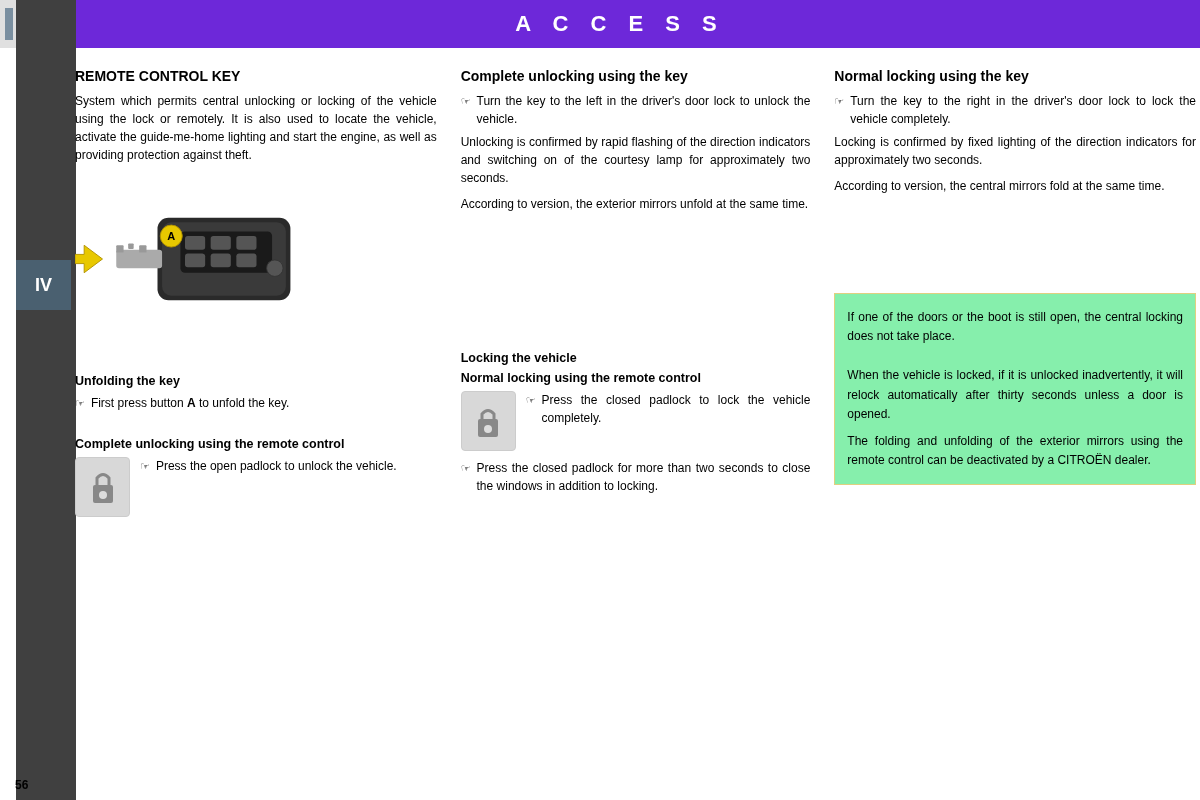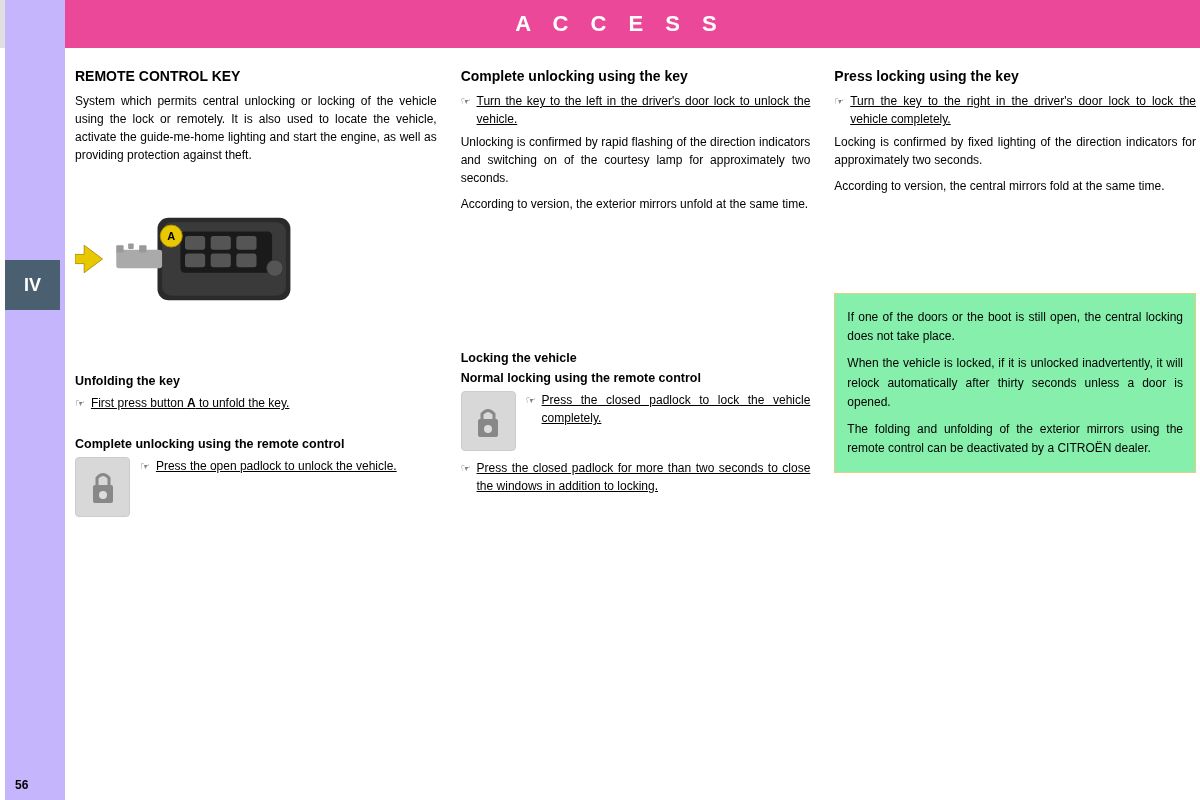--- a/index.html
+++ b/index.html
@@ -8,43 +8,43 @@
       height: 800px;
       background: #fff;
       font-family: Arial, sans-serif;
       font-size: 13px;
       overflow: hidden;
       position: relative;
     }
 
     
     .header-bar {
-      background: #ec4899;
+      background: #6d28d9;
       height: 48px;
       display: flex;
       align-items: center;
       justify-content: center;
       position: relative;
       padding-left: 40px;
     }
     .header-bar h1 {
       color: #fff;
       font-size: 22px;
       letter-spacing: 8px;
       font-weight: bold;
     }
 
     
     .left-bar {
       position: absolute;
-      left: 5px;
+      left: 16px;
       top: 0;
       width: 60px;
       height: 100%;
-      background: #c4b5fd;
+      background: #404040;
     }
     .left-bar-stripes {
       position: absolute;
       left: 0;
       top: 0;
       width: 60px;
       height: 48px;
       display: flex;
       gap: 3px;
       padding: 8px 5px;
@@ -117,21 +117,20 @@
       text-align: justify;
     }
     .bullet-icon {
       font-size: 11px;
       margin-right: 6px;
       margin-top: 1px;
       flex-shrink: 0;
     }
     .bullet-text {
       flex: 1;
-      text-decoration: underline;
     }
 
     
     .key-image-area {
       margin: 15px 0;
       width: 220px;
       height: 160px;
       position: relative;
     }
 
@@ -290,32 +289,32 @@
       </div>
     </div>
 
     <div class="bullet-item">
       <span class="bullet-icon">☞</span>
       <span class="bullet-text">Press the closed padlock for more than two seconds to close the windows in addition to locking.</span>
     </div>
   </div>
 
   <div class="col">
-    <div class="col-title">Press locking using the key</div>
+    <div class="col-title">Normal locking using the key</div>
     <div class="bullet-item">
       <span class="bullet-icon">☞</span>
       <span class="bullet-text">Turn the key to the right in the driver's door lock to lock the vehicle completely.</span>
     </div>
     <p class="col-text">Locking is confirmed by fixed lighting of the direction indicators for approximately two seconds.</p>
     <p class="col-text">According to version, the central mirrors fold at the same time.</p>
 
     <div style="height: 80px;"></div>
 
     <div class="info-box">
       <p>If one of the doors or the boot is still open, the central locking does not take place.</p>
-      <p style="margin-top:8px;">When the vehicle is locked, if it is unlocked inadvertently, it will relock automatically after thirty seconds unless a door is opened.</p>
+      <p style="margin-top:20px;">When the vehicle is locked, if it is unlocked inadvertently, it will relock automatically after thirty seconds unless a door is opened.</p>
       <p style="margin-top:8px;">The folding and unfolding of the exterior mirrors using the remote control can be deactivated by a CITROËN dealer.</p>
     </div>
   </div>
 
 </div>
 
 <div class="page-number">56</div>
 
 </body></html>

